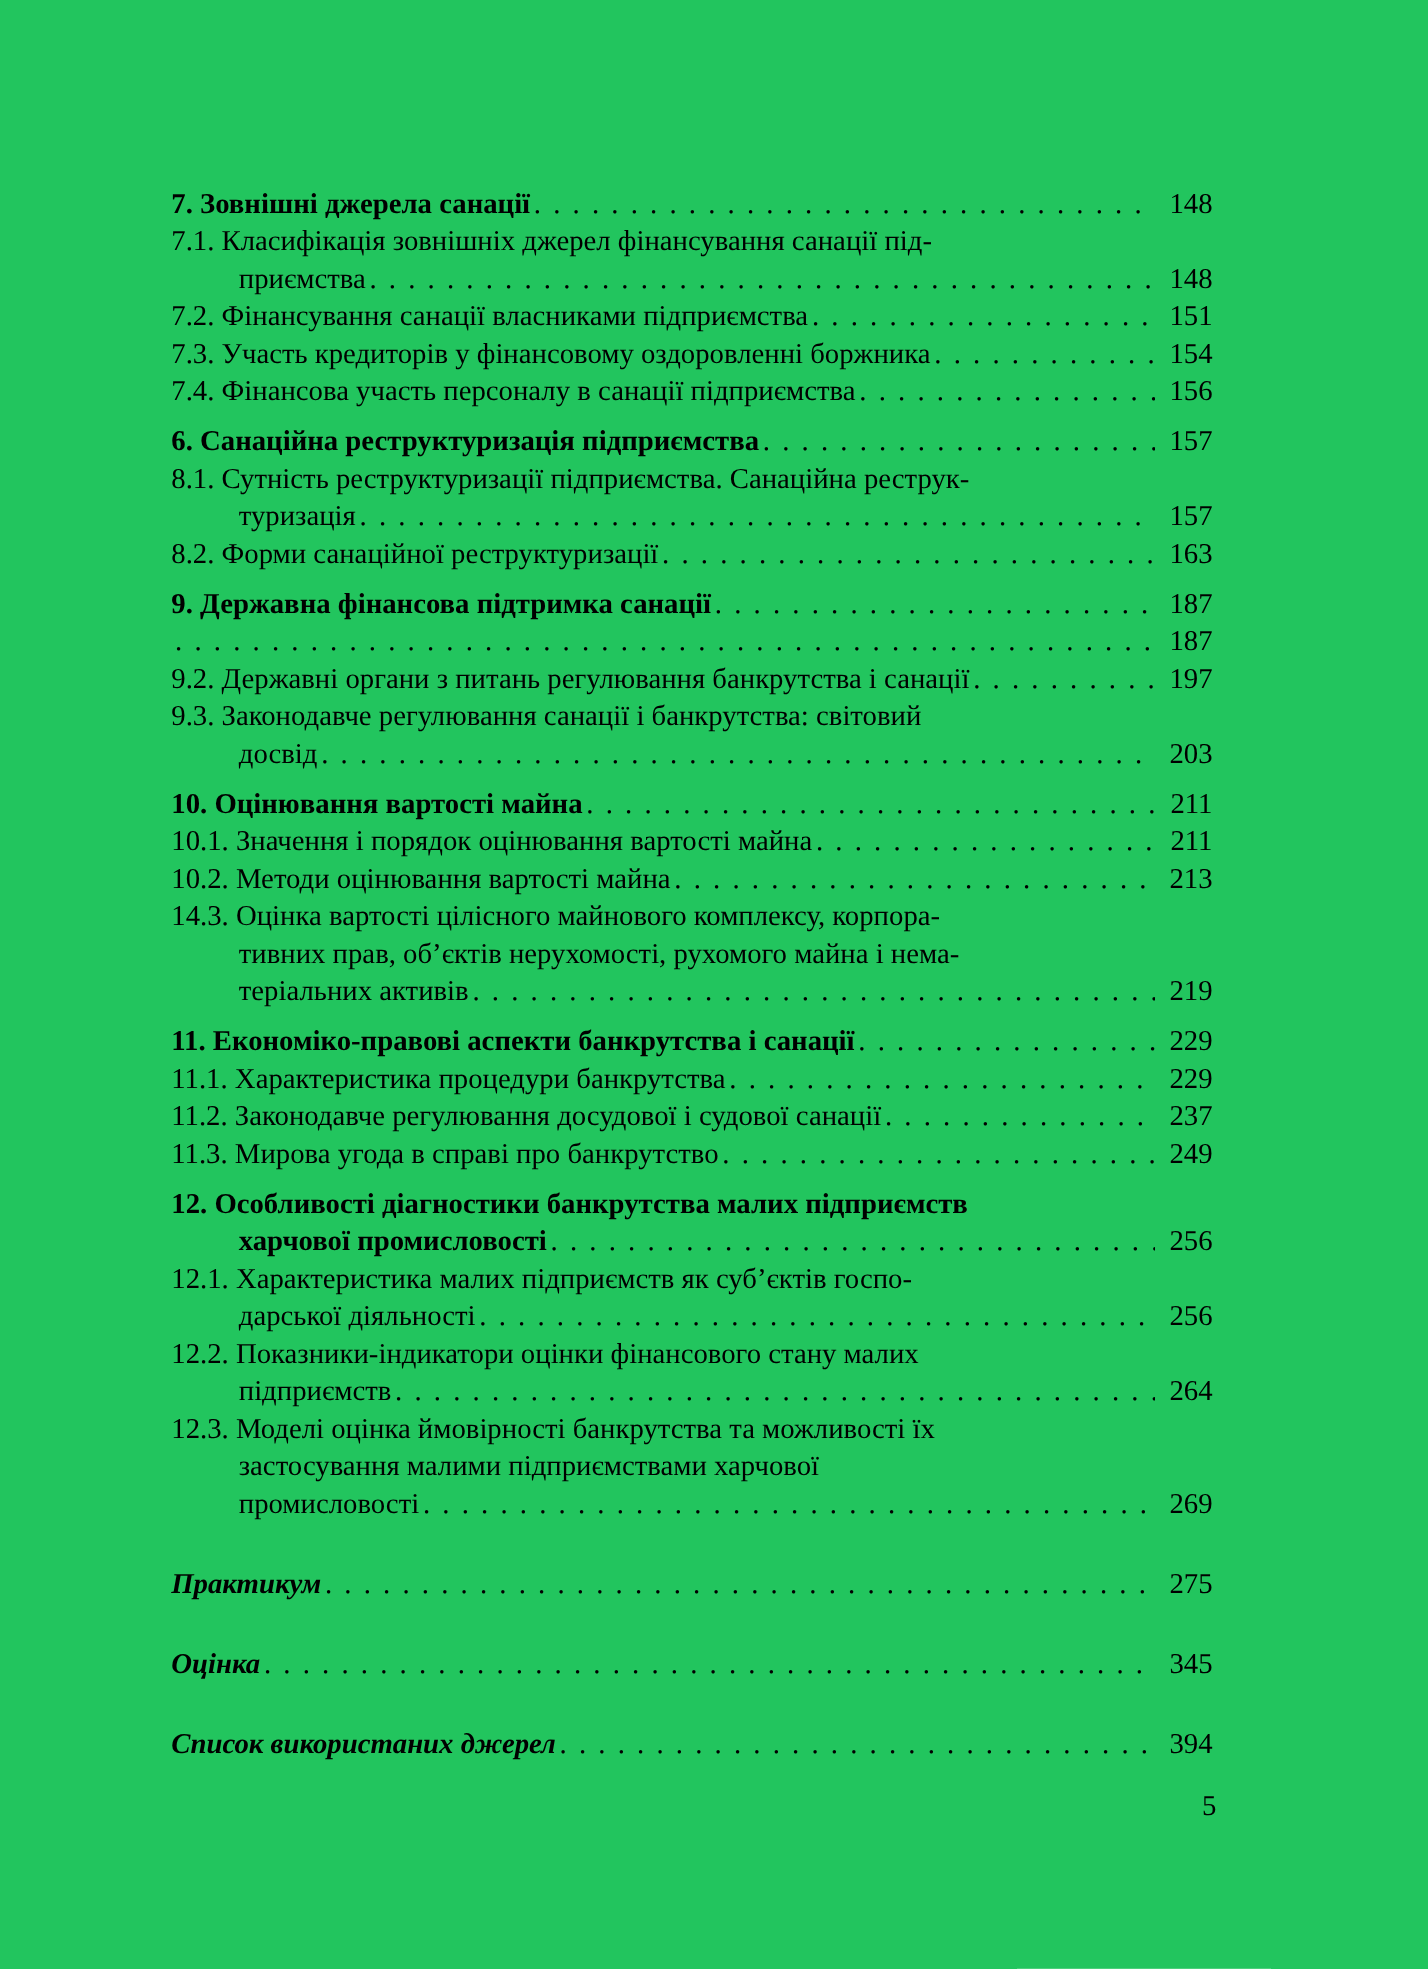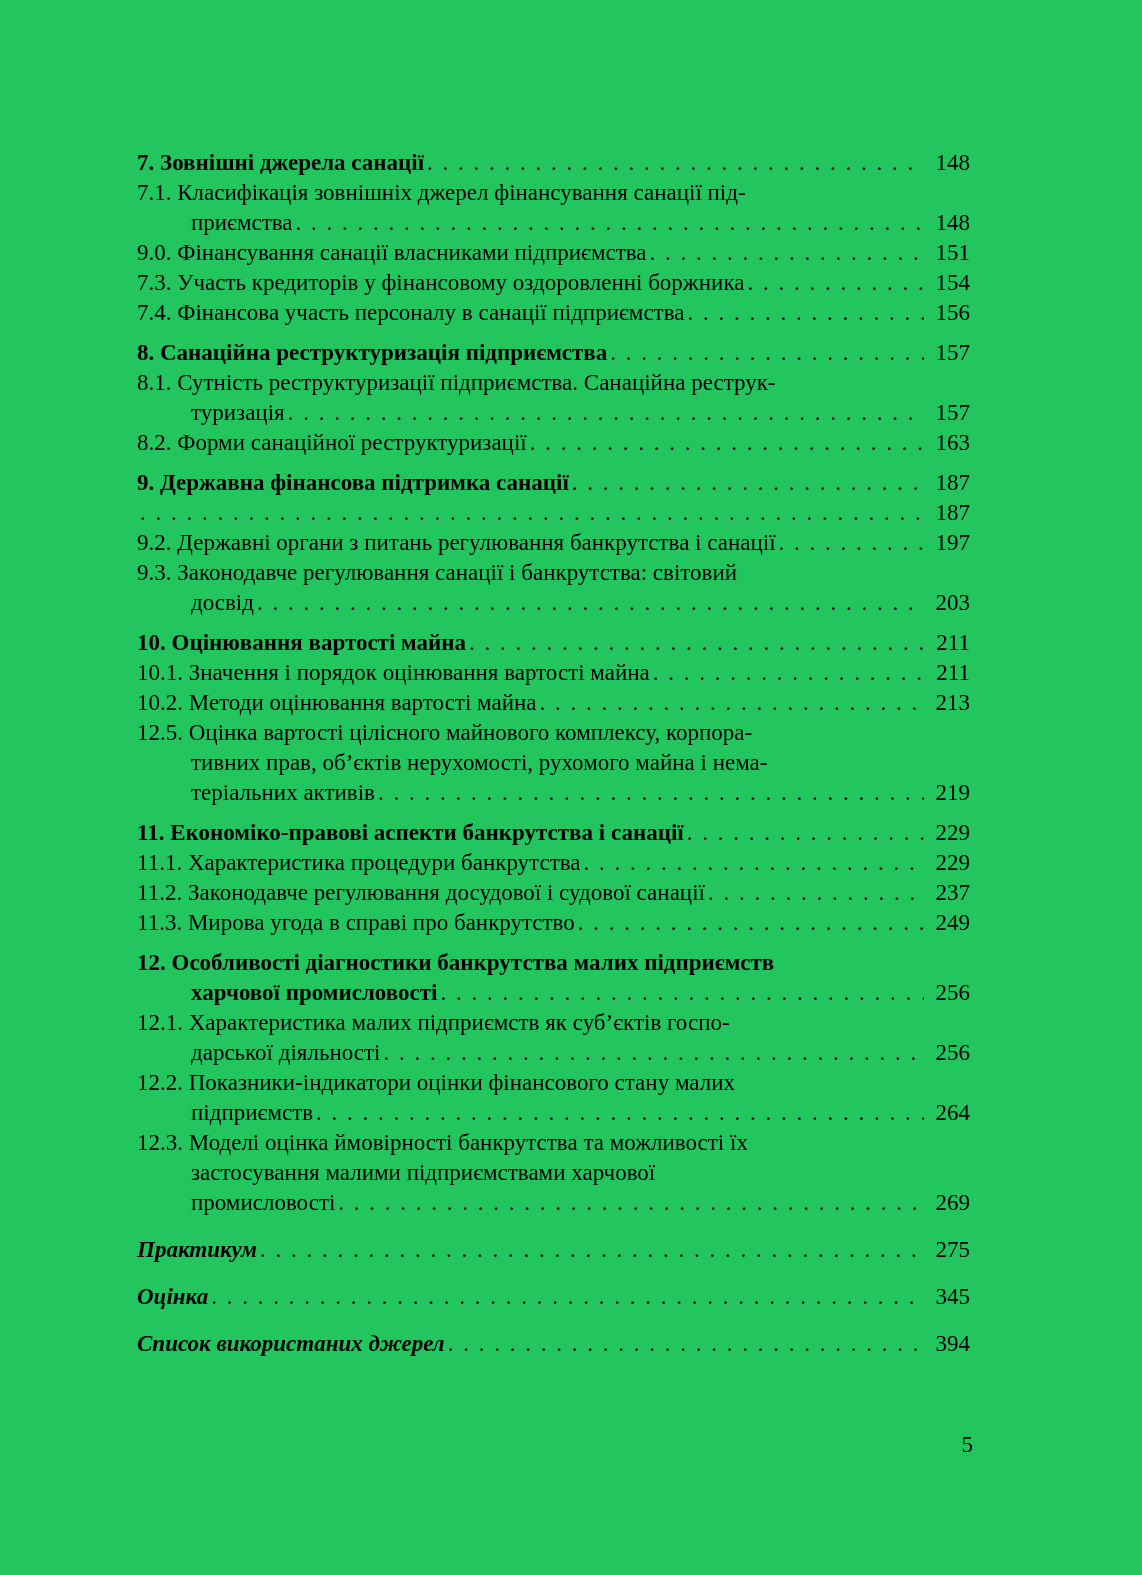--- a/index.html
+++ b/index.html
@@ -22,21 +22,21 @@
     left: 137px;
     top: 138px;
     width: 833px;
   }
   .entry {
     font-size: 23px;
     line-height: 30px;
   }
   .entry.chapter { font-weight: bold; margin-top: 10px; }
   .entry.section { font-weight: normal; }
-  .entry.backmatter { font-weight: bold; font-style: italic; margin-top: 17px; }
+  .entry.backmatter { font-weight: bold; font-style: italic; margin-top: 34px; }
   .line.cont { padding-left: 54px; justify-content: space-between; }
   .leader-row { display: flex; align-items: baseline; }
   .txt { flex: 0 0 auto; white-space: nowrap; }
   .dots {
     flex: 1 1 auto;
     min-width: 10px;
     overflow: hidden;
     white-space: nowrap;
     padding: 0 3px;
     font-weight: normal;
@@ -79,42 +79,42 @@
       <div class="entry section">
         <div class="line">7.1. Класифікація зовнішніх джерел фінансування санації під-</div>
         <div class="line cont leader-row">
           <span class="txt">приємства</span>
           <span class="dots"></span>
           <span class="pg">148</span>
         </div>
       </div>
       <div class="entry section">
         <div class="line leader-row">
-          <span class="txt">9.0. Фінансування санації власниками підприємства</span>
+          <span class="txt">7.2. Фінансування санації власниками підприємства</span>
           <span class="dots"></span>
           <span class="pg">151</span>
         </div>
       </div>
       <div class="entry section">
         <div class="line leader-row">
           <span class="txt">7.3. Участь кредиторів у фінансовому оздоровленні боржника</span>
           <span class="dots"></span>
           <span class="pg">154</span>
         </div>
       </div>
       <div class="entry section">
         <div class="line leader-row">
           <span class="txt">7.4. Фінансова участь персоналу в санації підприємства</span>
           <span class="dots"></span>
           <span class="pg">156</span>
         </div>
       </div>
       <div class="entry chapter">
         <div class="line leader-row">
-          <span class="txt">8. Санаційна реструктуризація підприємства</span>
+          <span class="txt">6. Санаційна реструктуризація підприємства</span>
           <span class="dots"></span>
           <span class="pg">157</span>
         </div>
       </div>
       <div class="entry section">
         <div class="line">8.1. Сутність реструктуризації підприємства. Санаційна реструк-</div>
         <div class="line cont leader-row">
           <span class="txt">туризація</span>
           <span class="dots"></span>
           <span class="pg">157</span>
@@ -170,21 +170,21 @@
         </div>
       </div>
       <div class="entry section">
         <div class="line leader-row">
           <span class="txt">10.2. Методи оцінювання вартості майна</span>
           <span class="dots"></span>
           <span class="pg">213</span>
         </div>
       </div>
       <div class="entry section">
-        <div class="line">12.5. Оцінка вартості цілісного майнового комплексу, корпора-</div>
+        <div class="line">14.3. Оцінка вартості цілісного майнового комплексу, корпора-</div>
         <div class="line cont">тивних прав, об’єктів нерухомості, рухомого майна і нема-</div>
         <div class="line cont leader-row">
           <span class="txt">теріальних активів</span>
           <span class="dots"></span>
           <span class="pg">219</span>
         </div>
       </div>
       <div class="entry chapter">
         <div class="line leader-row">
           <span class="txt">11. Економіко-правові аспекти банкрутства і санації</span>

